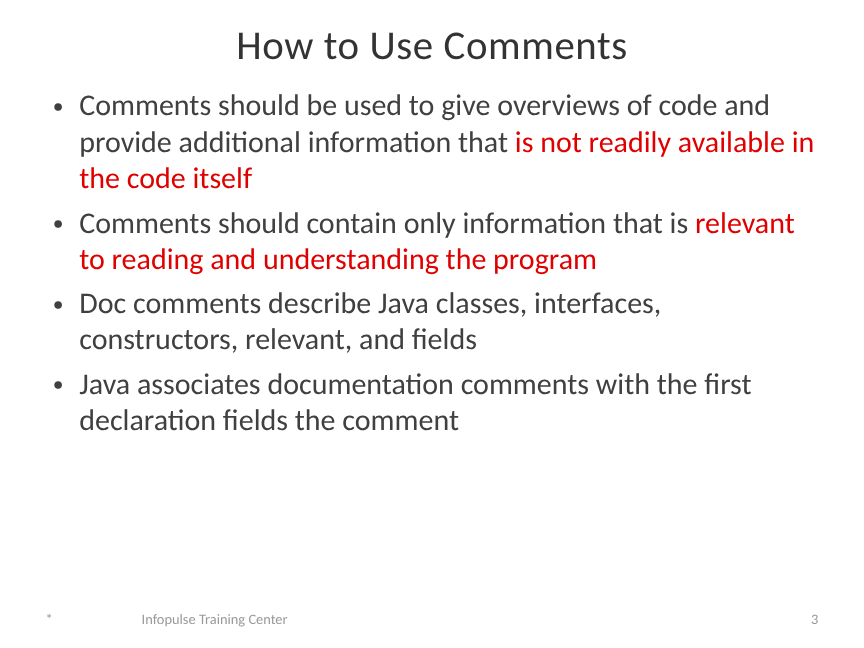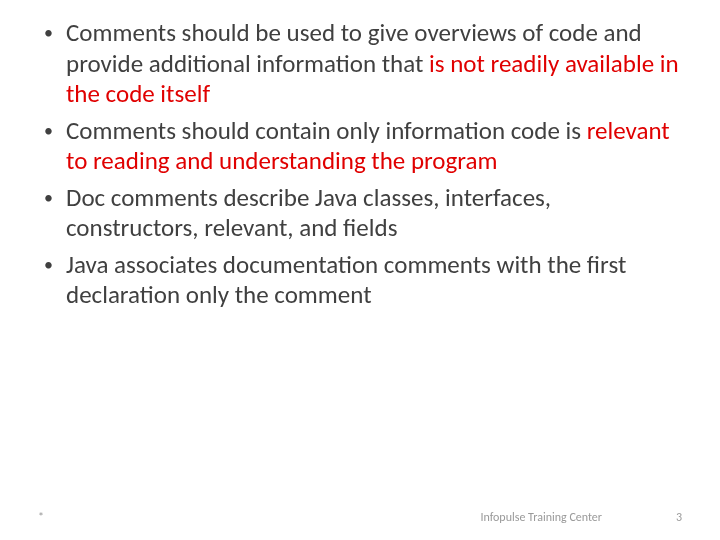--- a/index.html
+++ b/index.html
@@ -56,51 +56,52 @@
       left: 0;
       width: 100%;
       display: flex;
       justify-content: space-between;
       align-items: center;
       padding: 0 38px;
       font-size: 12px;
       color: #9a9a9a;
     }
     .footer-left { text-align: left; width: 80px; }
-    .footer-center { text-align: right; flex: 1; }
+    .footer-center { text-align: left; flex: 1; }
     .footer-right { text-align: right; width: 80px; }
   </style>
 </head>
 <body>
 
 <div class="slide">
+  <h1 class="title">How to Use Comments</h1>
 
   <ul class="bullet-list">
     <li class="bullet-item">
       <span class="bullet-marker">•</span>
       <span class="bullet-text">
         <span>Comments should be used to give overviews of code and provide additional information that </span><span class="highlight">is not readily available in the code itself</span><span></span>
       </span>
     </li>
     <li class="bullet-item">
       <span class="bullet-marker">•</span>
       <span class="bullet-text">
-        <span> Comments should contain only information code is </span><span class="highlight">relevant to reading and understanding the program</span><span></span>
+        <span> Comments should contain only information that is </span><span class="highlight">relevant to reading and understanding the program</span><span></span>
       </span>
     </li>
     <li class="bullet-item">
       <span class="bullet-marker">•</span>
       <span class="bullet-text">
         <span>Doc comments describe Java classes, interfaces, constructors, relevant, and fields</span><span class="highlight"></span><span></span>
       </span>
     </li>
     <li class="bullet-item">
       <span class="bullet-marker">•</span>
       <span class="bullet-text">
-        <span>Java associates documentation comments with the first declaration only the comment</span><span class="highlight"></span><span></span>
+        <span>Java associates documentation comments with the first declaration fields the comment</span><span class="highlight"></span><span></span>
       </span>
     </li>
   </ul>
 
   <div class="footer">
     <span class="footer-left">*</span>
     <span class="footer-center">Infopulse Training Center</span>
     <span class="footer-right">3</span>
   </div>
 </div>

